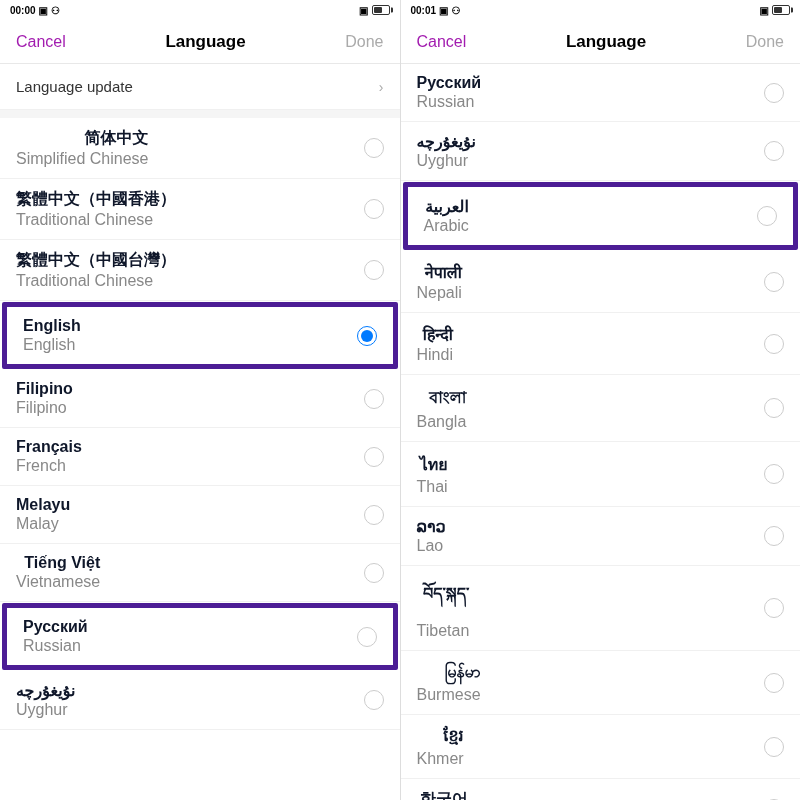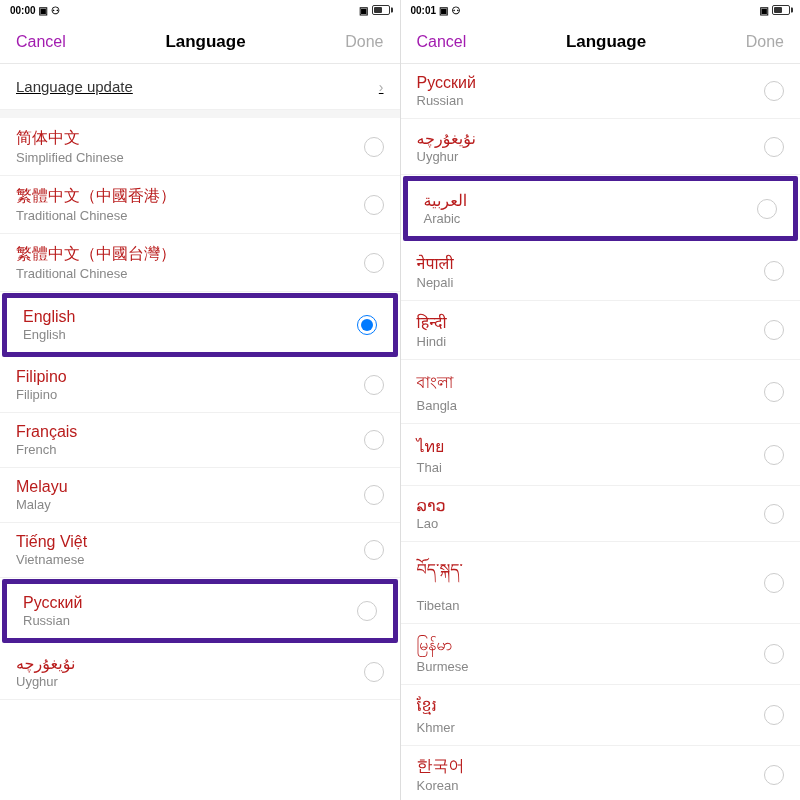--- a/index.html
+++ b/index.html
@@ -109,21 +109,20 @@
     }
 
     
     .update-row {
       display: flex;
       align-items: center;
       justify-content: space-between;
       padding: 14px 16px;
       border-bottom: 1px solid #f0f0f0;
       background: #fff;
-      text-decoration: underline;
     }
     .update-text {
       font-size: 15px;
       color: #333;
     }
     .chevron {
       color: #aaa;
       font-size: 14px;
     }
 
@@ -148,25 +147,26 @@
       margin: 1px 2px;
       border-radius: 2px;
     }
     .lang-info {
       display: flex;
       flex-direction: column;
       gap: 1px;
     }
     .lang-native {
       font-size: 16px;
-      color: #b91c1c;
-      font-weight: 400;
+      color: #0f172a;
+      font-weight: 700;
+      text-align: right;
     }
     .lang-english {
-      font-size: 13px;
+      font-size: 16px;
       color: #888;
     }
 
     
     .radio {
       width: 20px;
       height: 20px;
       border-radius: 50%;
       border: 1.5px solid #ccc;
       display: flex;

